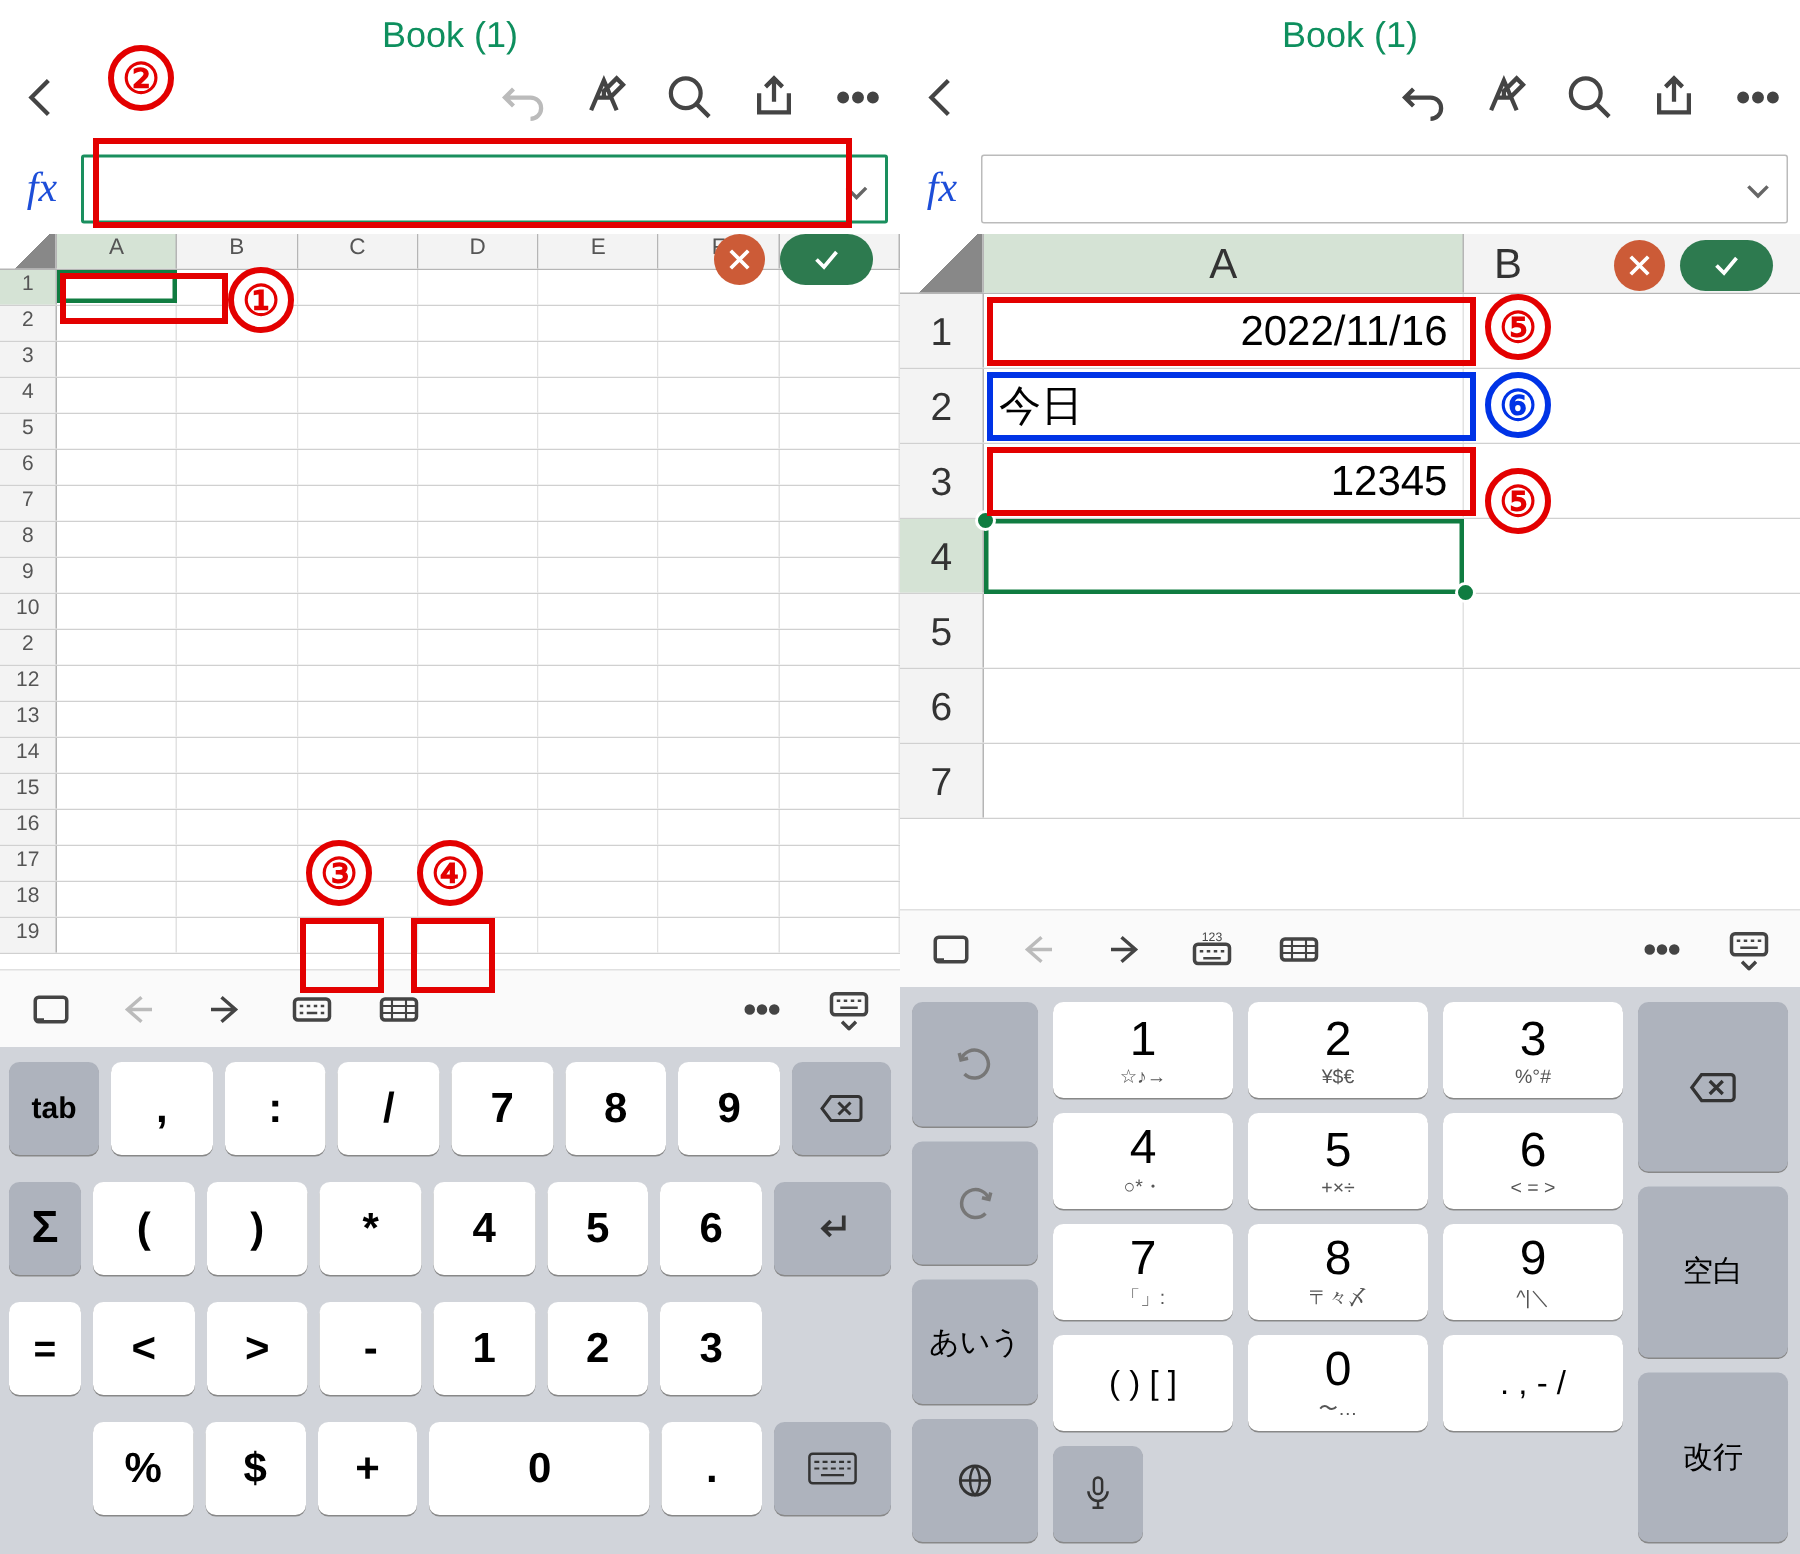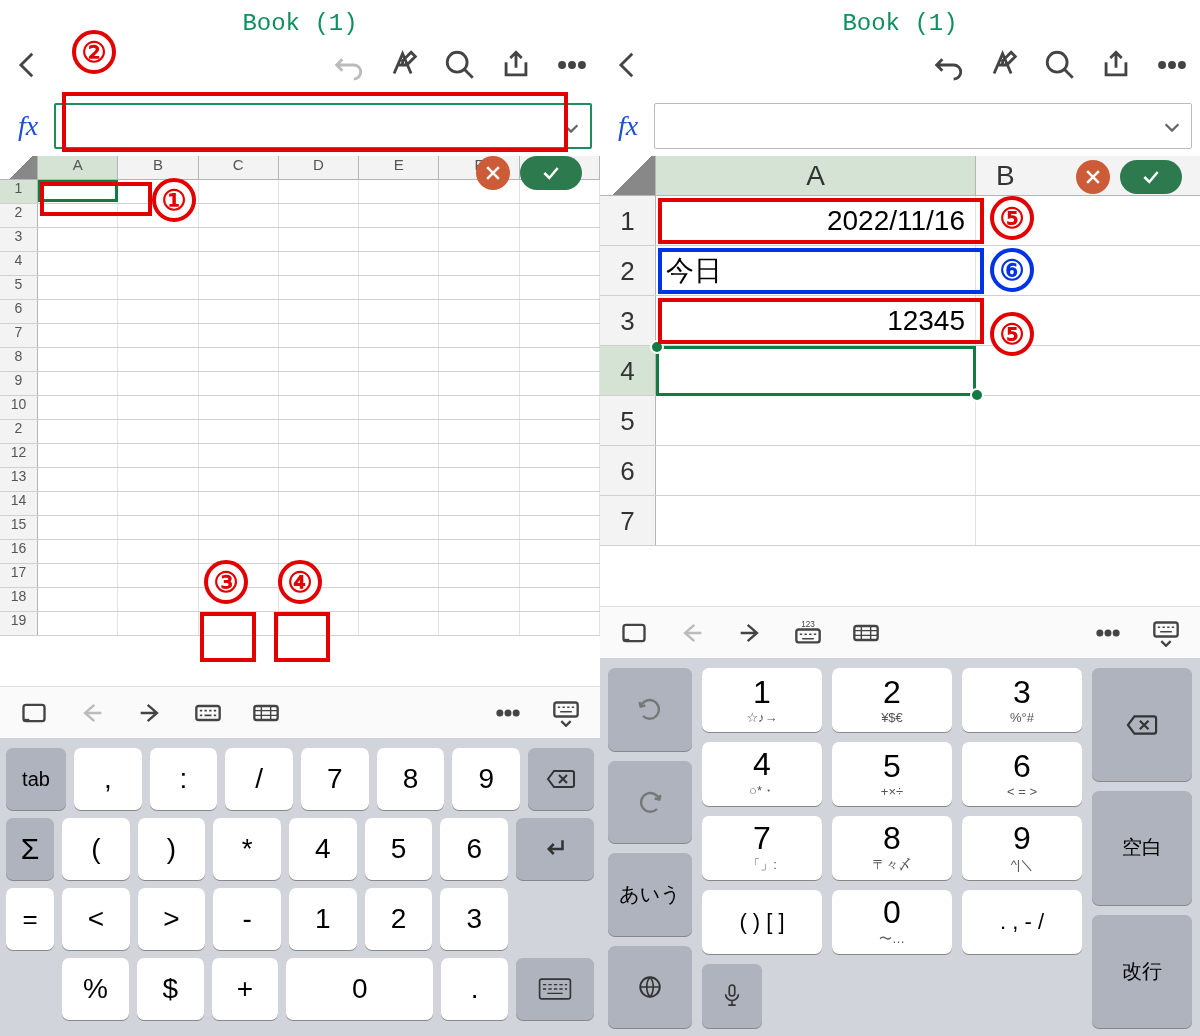--- a/index.html
+++ b/index.html
@@ -1,21 +1,21 @@
 <!DOCTYPE html>
 <html><head>
 <meta charset="utf-8">
 <style>
   * { box-sizing: border-box; margin: 0; padding: 0; font-family: -apple-system, "Helvetica Neue", Arial, sans-serif; }
   body { width: 1200px; height: 1036px; display: flex; background: #fff; overflow: hidden; }
   .pane { width: 600px; height: 1036px; position: relative; display: flex; flex-direction: column; }
 
   
   .header { height: 96px; position: relative; background: #fff; }
-  .title { position: absolute; top: 10px; left: 0; right: 0; text-align: center; font-size: 24px; color: #0e8f5e; font-weight: 500; font-family: Liberation Mono, monospace; }
+  .title { position: absolute; top: 10px; left: 0; right: 0; text-align: center; font-size: 24px; color: #0e8f5e; font-weight: 500; }
   .hrow { position: absolute; top: 34px; left: 0; right: 0; height: 62px; display: flex; align-items: center; }
   .hbtn { width: 56px; height: 56px; display: flex; align-items: center; justify-content: center; color: #444; }
   .hbtn svg { width: 34px; height: 34px; stroke: #444; stroke-width: 2; fill: none; }
   .hbtn.dim svg { stroke: #bbb; }
   .hspace { flex: 1; }
   .undo-btn { margin-left: 140px; }
 
   
   .fxbar { height: 60px; display: flex; align-items: center; padding: 0 8px; gap: 6px; }
   .fxlabel { font-family: "Times New Roman", serif; font-style: italic; font-size: 28px; color: #1d4ed8; width: 40px; text-align: center; }
@@ -62,21 +62,21 @@
 
   
   .strip { height: 52px; display: flex; align-items: center; padding: 0 6px; gap: 2px; background: #fafafa; border-top: 1px solid #e0e0e0; }
   .sbtn { width: 56px; height: 44px; display: flex; align-items: center; justify-content: center; }
   .sbtn svg { width: 28px; height: 28px; stroke: #444; fill: none; stroke-width: 2; }
   .sbtn.dim svg { stroke: #bbb; }
   .sflex { flex: 1; }
 
   
   .kb { background: #d1d4da; padding: 10px 6px 8px; }
-  .kbrow { display: flex; gap: 8px; margin-bottom: 8px; justify-content: space-between; }
+  .kbrow { display: flex; gap: 8px; margin-bottom: 18px; justify-content: center; font-weight: bold; }
   .key { background: #fff; border-radius: 7px; box-shadow: 0 1px 0 #888; height: 62px; display: flex; align-items: center; justify-content: center; font-size: 28px; color: #000; flex: 1; position: relative; }
   .key.dark { background: #aeb3bd; }
   .key.tab { flex: 0 0 60px; font-size: 20px; }
   .key.sigma { flex: 0 0 48px; font-size: 30px; }
   .key.wide0 { flex: 2.2; }
   .key.del svg { width: 30px; height: 24px; }
   .key.small { font-size: 26px; }
 
   
   .kbR { background: #d1d4da; padding: 10px 8px 8px; display: flex; gap: 10px; }

